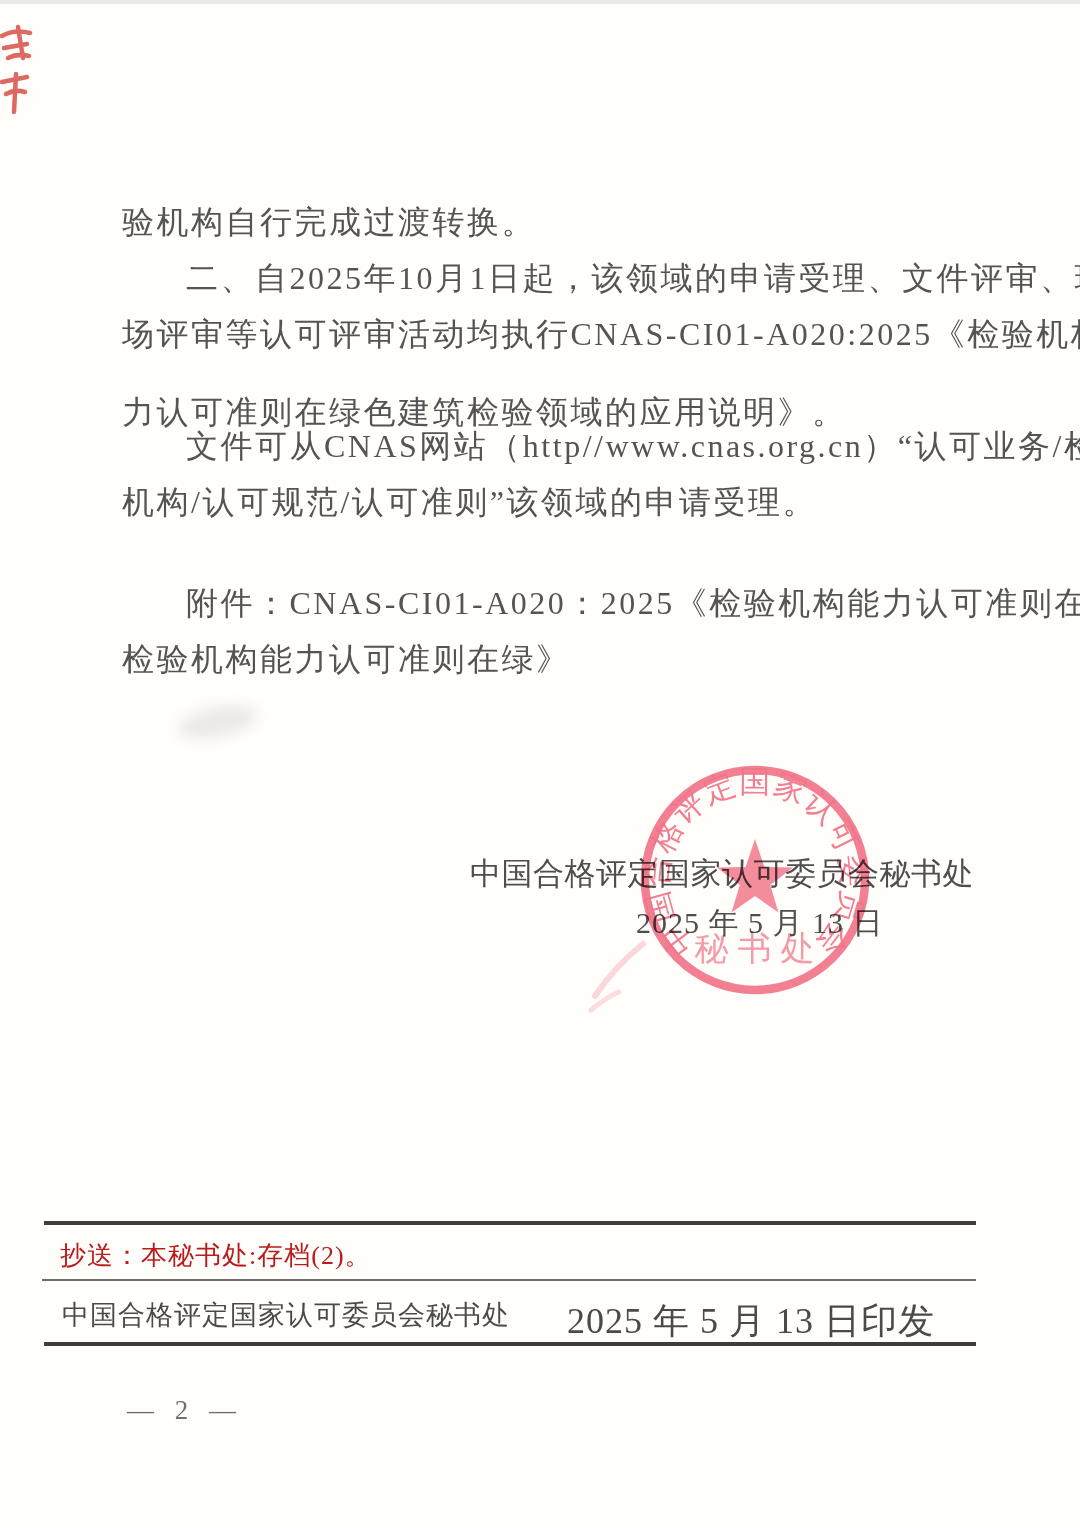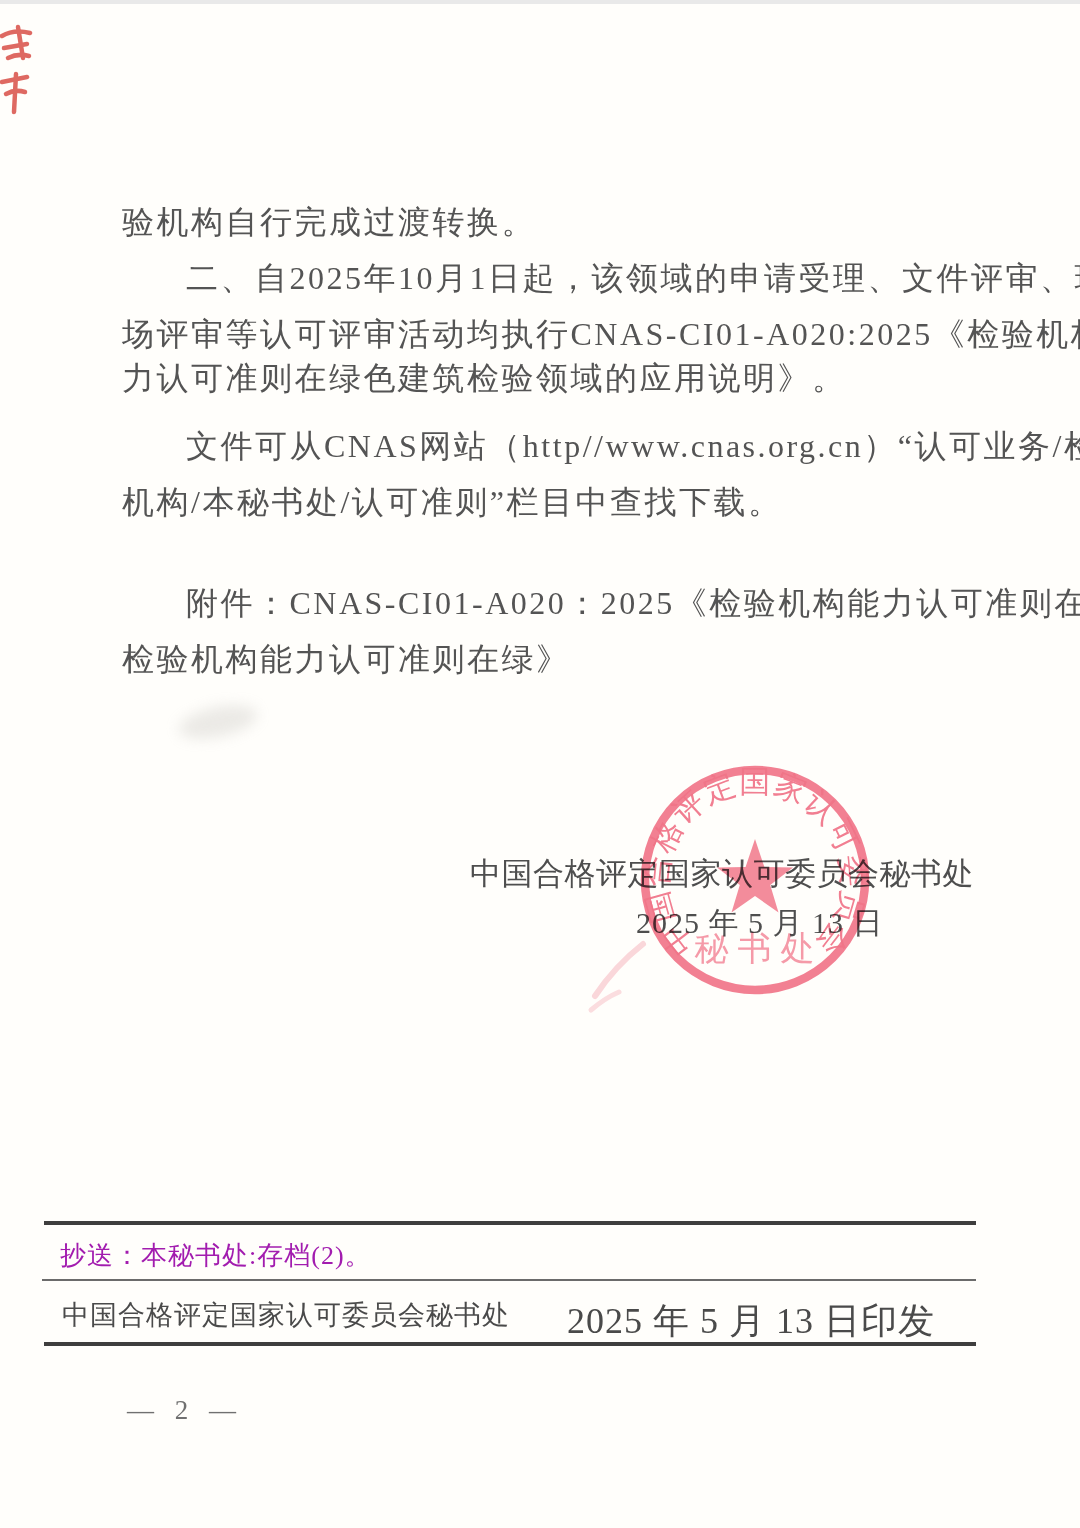--- a/index.html
+++ b/index.html
@@ -37,21 +37,21 @@
     position:absolute;left:635px;top:756px;width:240px;height:240px;
     mix-blend-mode:multiply;opacity:0.88;
   }
   
   .rule{position:absolute;background:#3e3e3e;}
   .rule-1{left:44px;top:1217px;width:932px;height:4px;}
   .rule-2{left:42px;top:1275px;width:934px;height:2px;background:#6b6b6b;}
   .rule-3{left:44px;top:1338px;width:932px;height:4px;}
   .cc-line{
     position:absolute;left:60px;top:1234px;
-    font-size:26px;letter-spacing:1px;color:#a21caf;white-space:nowrap;
+    font-size:26px;letter-spacing:1px;color:#b91c1c;white-space:nowrap;
   }
   .issuer{
     position:absolute;left:62px;top:1293px;
     font-size:27px;letter-spacing:1px;color:#4a4a4a;white-space:nowrap;
   }
   .print-date{
     position:absolute;right:145px;top:1293px;
     font-size:36px;letter-spacing:1px;color:#4a4a4a;white-space:nowrap;
   }
   .page-num{
@@ -80,23 +80,23 @@
       <path d="M8 36 Q18 31 29 34"></path>
       <path d="M16 52 L14 90"></path>
       <path d="M2 60 L27 55"></path>
       <path d="M6 72 Q15 67 25 70"></path>
     </g>
   </svg>
 
   <div class="bline" style="top:197px">验机构自行完成过渡转换。</div>
   <div class="bline indent" style="top:253px">二、自2025年10月1日起，该领域的申请受理、文件评审、现</div>
   <div class="bline" style="top:309px">场评审等认可评审活动均执行CNAS-CI01-A020:2025《检验机构能</div>
-  <div class="bline" style="top:353px">力认可准则在绿色建筑检验领域的应用说明》。</div>
+  <div class="bline" style="top:387px">力认可准则在绿色建筑检验领域的应用说明》。</div>
   <div class="bline indent" style="top:421px">文件可从CNAS网站（http//www.cnas.org.cn）“认可业务/检验</div>
-  <div class="bline" style="top:477px">机构/本秘书处/认可准则”栏目中查找下载。</div>
+  <div class="bline" style="top:477px">机构/认可规范/认可准则”该领域的申请受理。</div>
   <div class="bline indent" style="top:578px">附件：CNAS-CI01-A020：2025《检验机构能力认可准则在绿</div>
   <div class="bline" style="top:634px">检验机构能力认可准则在绿》</div>
 
   <div class="smudge"></div>
 
   <div class="sig-org">中国合格评定国家认可委员会秘书处</div>
   <div class="sig-date">2025 年 5 月 13 日</div>
 
   <svg class="stray-ink" width="70" height="90" viewBox="0 0 70 90" fill="none">
     <path d="M10 70 Q30 40 58 18" stroke="#f4a8b5" stroke-width="6" stroke-linecap="round"></path>

